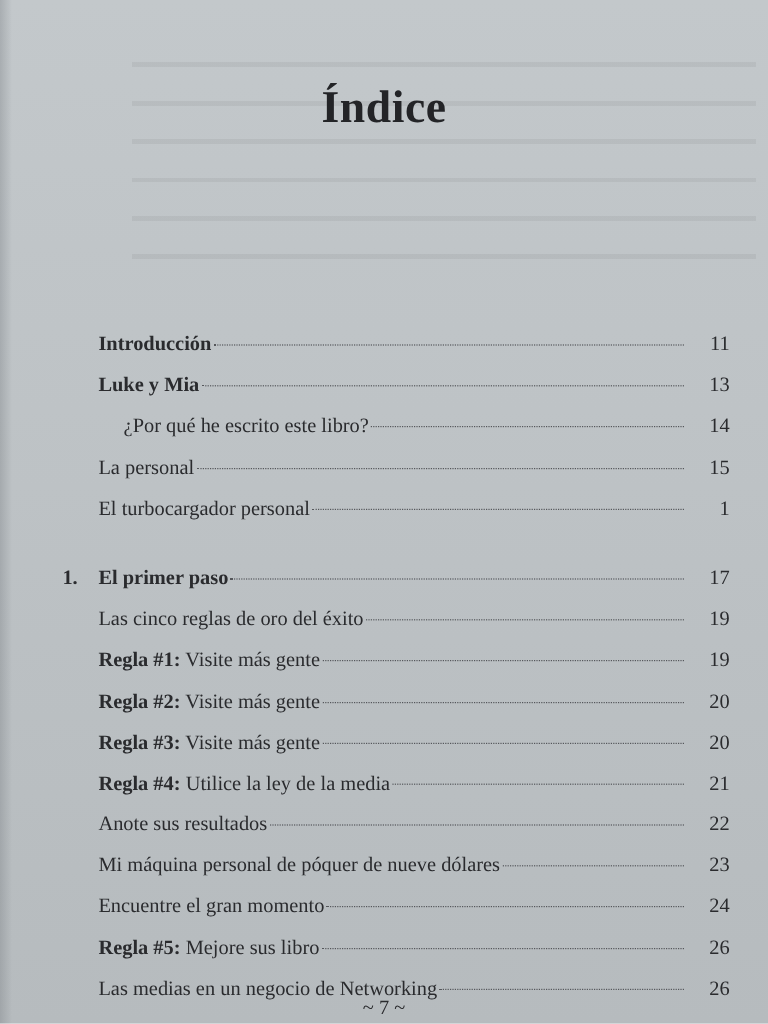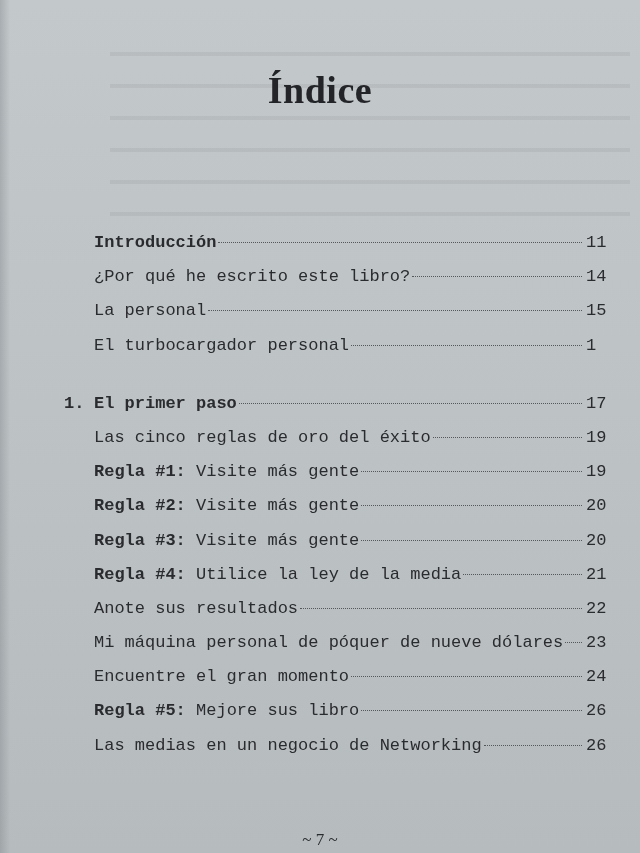--- a/index.html
+++ b/index.html
@@ -39,24 +39,23 @@
       left: 0;
       width: 640px;
       text-align: center;
       font-size: 38px;
       font-weight: bold;
       color: #232427;
       letter-spacing: 0.5px;
     }
     .toc {
       position: absolute;
-      left: 64px;
+      left: 52px;
       top: 226px;
       width: 556px;
-      font-family: Liberation Mono, monospace;
     }
     .row {
       display: flex;
       align-items: baseline;
       height: 34.2px;
       font-size: 17px;
       line-height: 34px;
     }
     .row.indent .entry-text { padding-left: 30px; }
     .row .num-label {
@@ -72,22 +71,24 @@
     .leader {
       flex: 1 1 auto;
       margin: 0 4px 0 2px;
       border-bottom: 1.5px dotted #55575b;
       height: 0;
       position: relative;
       top: -4px;
     }
     .page-num {
       width: 34px;
+      text-align: right;
       flex: none;
       font-size: 17px;
+      margin-top: 44px;
     }
     .gap { height: 24px; }
     .footer {
       position: absolute;
       top: 830px;
       left: 0;
       width: 640px;
       text-align: center;
       font-size: 17px;
       color: #2a2b2e;
@@ -103,21 +104,26 @@
   <h1 class="title" style="margin:0;">Índice</h1>
 
   <div class="toc" id="toc">
       <div class="row">
         <span class="num-label"></span>
         <span class="entry-text"><span class="bold">Introducción</span><span style="white-space: pre;"></span></span>
         <span class="leader"></span>
         <span class="page-num">11</span>
       </div>
       <div class="row indent">
-        <span class="entry-text"><span class="bold"></span><span style="white-space: pre;">¿Por qué he escrito este libro?</span></span>
+        <span class="entry-text"><span class="bold">Luke y Mia</span><span style="white-space: pre;"></span></span>
+        <span class="leader"></span>
+        <span class="page-num">13</span>
+      </div>
+      <div class="row indent">
+        <span class="entry-text"><span class="bold"></span><span style="white-space: pre; margin-left: 21px;">¿Por qué he escrito este libro?</span></span>
         <span class="leader"></span>
         <span class="page-num">14</span>
       </div>
       <div class="row indent">
         <span class="entry-text"><span class="bold"></span><span style="white-space: pre;">La personal</span></span>
         <span class="leader"></span>
         <span class="page-num">15</span>
       </div>
       <div class="row indent">
         <span class="entry-text"><span class="bold"></span><span style="white-space: pre;">El turbocargador personal</span></span>

